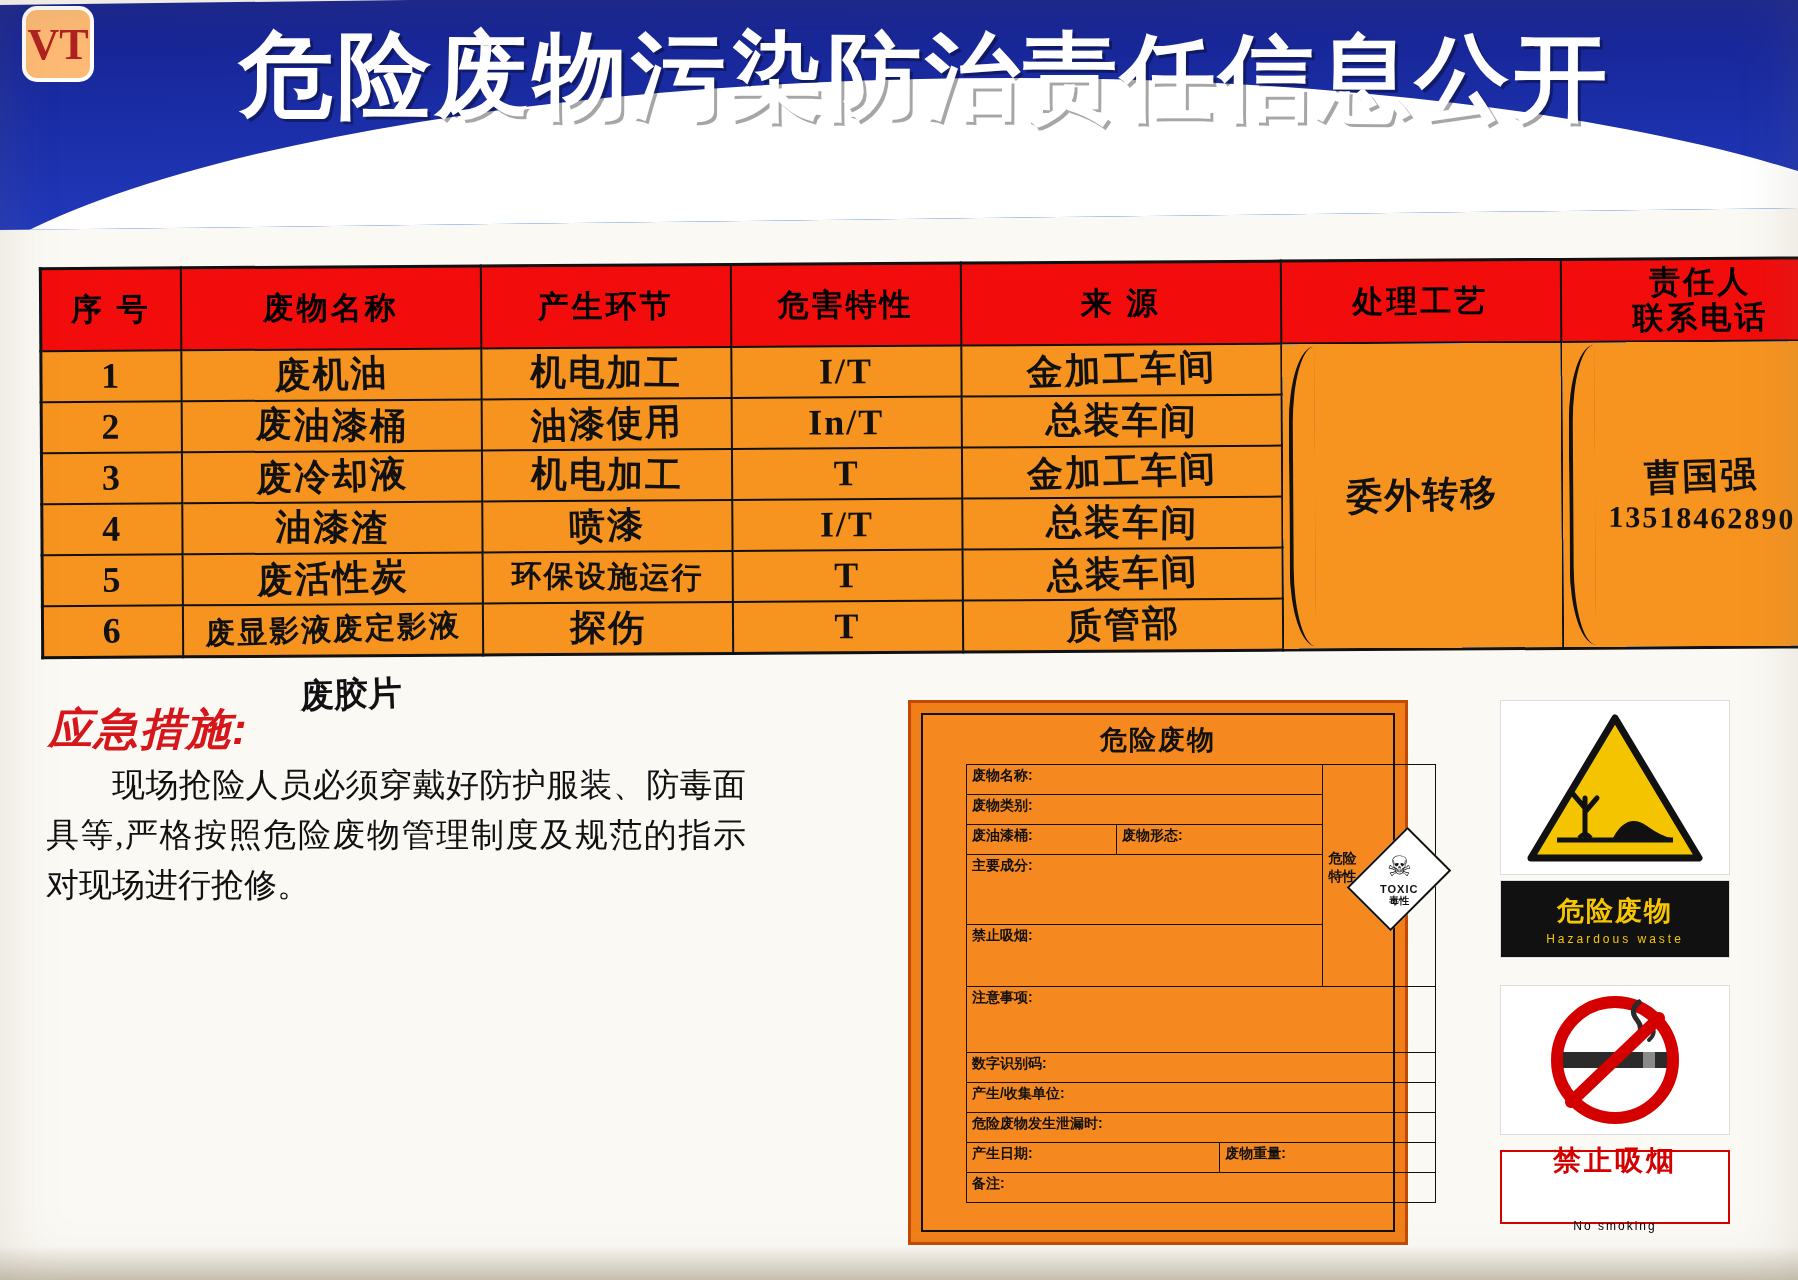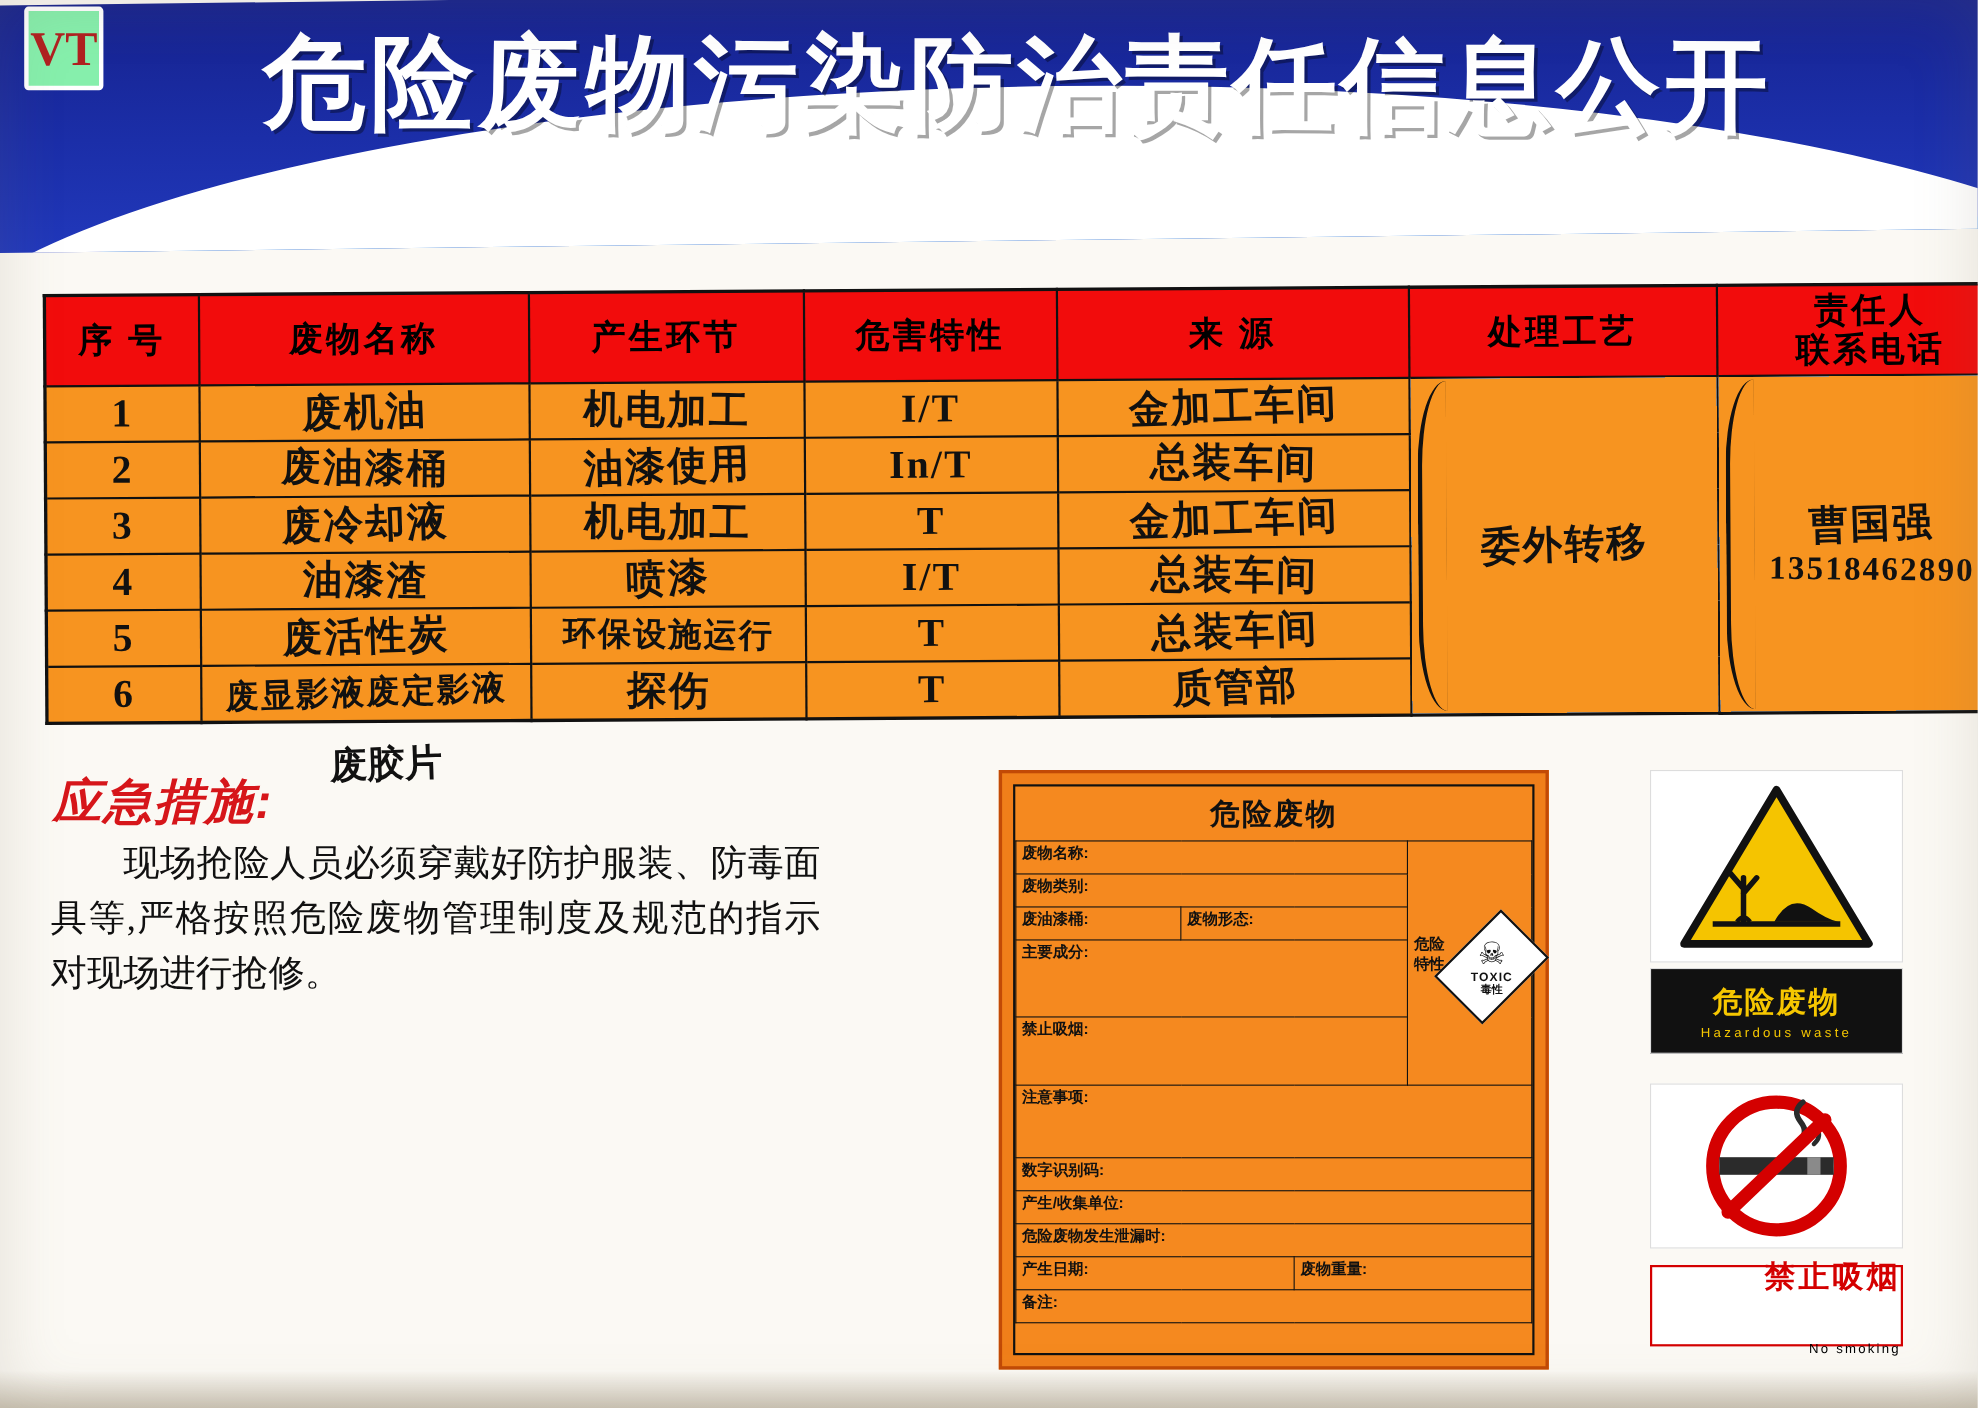--- a/index.html
+++ b/index.html
@@ -44,23 +44,23 @@
     position: absolute;
     left: -80px; bottom: -140px; width: 2100px; height: 250px;
     background: #2e8ee0;
     border-radius: 50% 50% 0 0 / 100% 100% 0 0;
     opacity: .95;
   }
   .logo {
     position: absolute; left: 22px; top: 6px;
     width: 72px; height: 76px;
     border: 4px solid #ffffff;
-    border-radius: 4px;
+    border-radius: 15px;
     color: #b02020;
-    background: #86efac;
+    background: #fdba74;
     font-size: 44px; font-weight: bold;
     display: flex; align-items: center; justify-content: center;
     font-family: "Liberation Serif", serif;
   }
   .title {
     position: absolute;
     left: 105px; top: 14px; width: 1640px;
     color: #ffffff;
     font-size: 94px;
     font-weight: bold;
@@ -184,20 +184,21 @@
     font-size: 27px;
     font-weight: bold;
     padding: 7px 0 6px;
     color: #111;
     letter-spacing: 2px;
   }
   table.lbl {
     width: 100%;
     border-collapse: collapse;
     table-layout: fixed;
+    margin-left: 43px;
   }
   table.lbl td {
     border: 1.5px solid #111;
     font-size: 14px;
     color: #111;
     height: 30px;
     padding: 2px 5px;
     font-weight: bold;
     vertical-align: top;
   }
@@ -234,21 +235,21 @@
   .sign-warn { left: 1500px; top: 700px; width: 230px; height: 175px; display:flex;align-items:center;justify-content:center;}
   .tri-svg { width: 176px; height: 152px; }
 
   .sign-hw { left: 1500px; top: 880px; width: 230px; height: 78px; background:#111; display:flex;flex-direction:column;align-items:center;justify-content:center;}
   .sign-hw .cn { color:#f6c700; font-size: 27px; font-weight:bold; letter-spacing:2px;}
   .sign-hw .en { color:#f6c700; font-size: 12px; letter-spacing:3px; margin-top:3px;}
 
   .sign-nosmoke { left: 1500px; top: 985px; width: 230px; height: 150px; display:flex;align-items:center;justify-content:center;}
   .nosmoke-svg { width: 160px; height: 140px; }
 
-  .sign-nosmoke-txt { left: 1500px; top: 1150px; width: 230px; height: 74px; background:#fff; border:2px solid #d40000; display:flex;flex-direction:column;align-items:flex-end;justify-content:center;gap:37px;}
+  .sign-nosmoke-txt { left: 1500px; top: 1150px; width: 230px; height: 74px; background:#fff; border:2px solid #d40000; display:flex;flex-direction:column;align-items:center;justify-content:center;gap:37px;}
   .sign-nosmoke-txt .cn { color:#d40000; font-size: 28px; font-weight:bold; letter-spacing:3px;}
   .sign-nosmoke-txt .en { color:#000000; font-size: 12px; letter-spacing:2px; margin-top:2px;}
 
   
   .page-edge {
     position:absolute; left:0; right:0; bottom:0; height:34px;
     background: linear-gradient(180deg, rgba(190,180,160,0) 0%, rgba(170,158,135,.55) 100%);
   }
 </style>
 </head>

